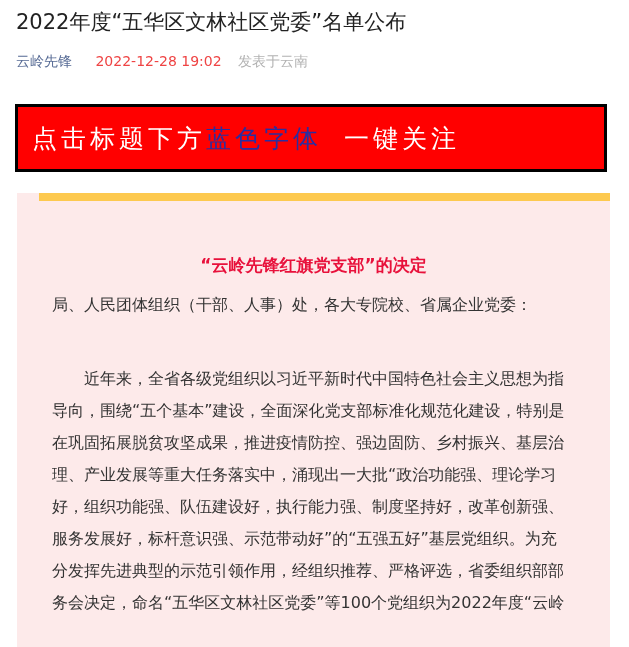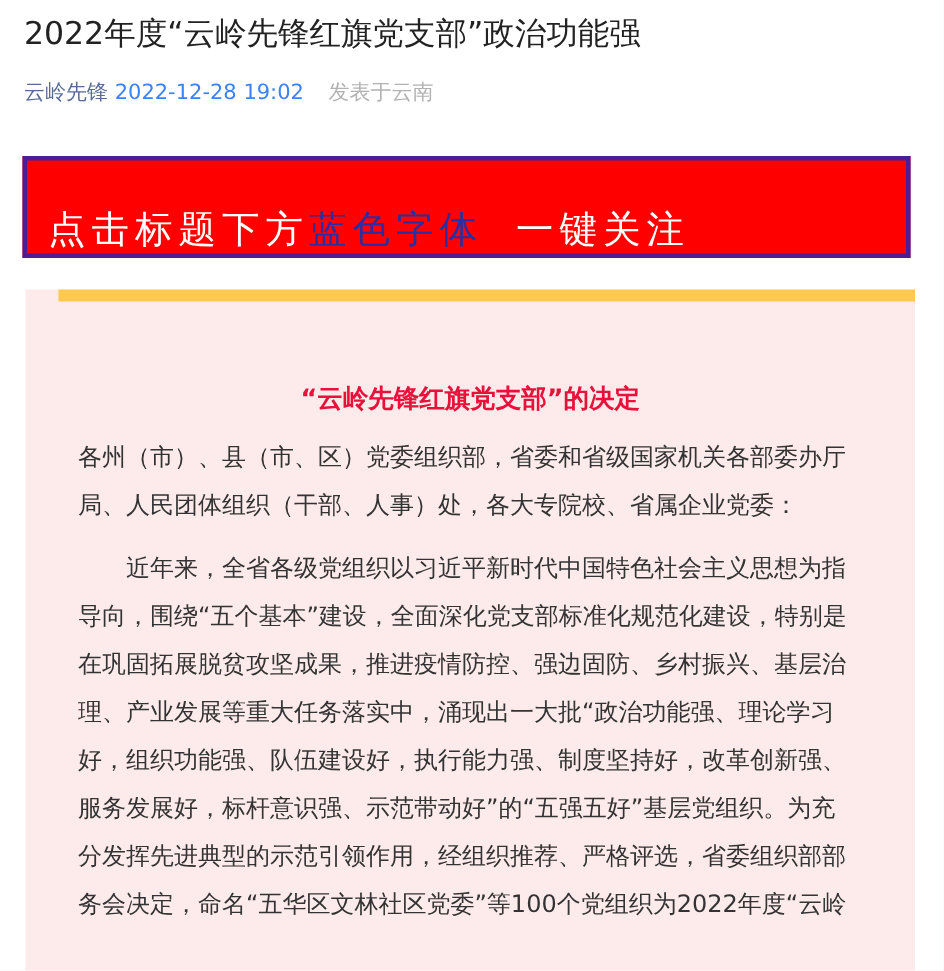--- a/index.html
+++ b/index.html
@@ -2,25 +2,25 @@
 <html><head>
 <meta charset="utf-8">
 <style>
   html, body { margin:0; padding:0; background:#ffffff; }
   body { width:629px; height:647px; overflow:hidden; position:relative;
          font-family:"DejaVu Sans","Liberation Sans",sans-serif; }
   .title { position:absolute; left:16px; top:8px; font-size:21px; color:#222222;
            letter-spacing:0px; white-space:nowrap; }
   .meta { position:absolute; left:16px; top:53px; font-size:14px; white-space:nowrap; }
   .meta .author { color:#576b95; }
-  .meta .date { color:#3b82f6; margin-right:12px; }
+  .meta .date { color:#ef4444; margin-right:12px;margin-left:19px; }
   .meta .loc { color:#b2b2b2;text-align:right; }
   .banner { position:absolute; left:15px; top:104px; width:592px; height:68px;
-            background:#ff0000; border:3px solid #4c1d95; box-sizing:border-box;
-            display:flex; align-items:flex-end; padding-left:14px; }
+            background:#ff0000; border:3px solid #000000; box-sizing:border-box;
+            display:flex; align-items:center; padding-left:14px; }
   .banner .txt { font-family:"DejaVu Serif","Liberation Serif",serif; font-size:25px;
                  color:#ffffff; letter-spacing:4px; white-space:nowrap; }
   .banner .blue { color:#2a2ea0; }
   .banner .gap { display:inline-block; width:22px; }
   .banner .logo { display:inline-flex; align-items:center; margin-left:6px; }
   .banner .logo-mark { width:26px; height:26px; position:relative; margin-right:4px; }
   .banner .logo-text { font-family:"DejaVu Serif","Liberation Serif",serif; font-style:italic;
                        font-size:25px; color:#ffffff; letter-spacing:2px; }
   .panel { position:absolute; left:17px; top:193px; width:593px; height:460px;
            background:#fdeaea; }
@@ -33,21 +33,21 @@
   .para { position:absolute; left:35px; width:530px; font-size:16px; color:#333333;
           line-height:32px; }
   .p1 { top:96px; }
   .p2 { top:170px; }
   .line { display:block; white-space:nowrap; }
   .indent { padding-left:32px; }
 </style>
 </head>
 <body>
 
-<div class="title">2022年度“云岭先锋红旗党支部”政治功能强</div>
+<div class="title">2022年度“五华区文林社区党委”名单公布</div>
 
 <div class="meta">
   <span class="author">云岭先锋</span>
   <span class="date">2022-12-28 19:02</span>
   <span class="loc">发表于云南</span>
 </div>
 
 <div class="banner">
   <span class="txt">
     <span>点击标题下方</span><span class="blue">蓝色字体</span><span class="gap"></span><span>一键关注</span>
@@ -56,21 +56,20 @@
 
 <div class="panel">
   <div class="panel-bar"></div>
   <svg class="corner" width="40" height="50" viewBox="0 0 40 50" style="position:absolute;left:0;top:-6px;">
     <polygon points="0,0 24,0 0,50" fill="#ff0000"></polygon>
     <polygon points="18,0 30,0 24,8 22,8" fill="#d60000"></polygon>
   </svg>
   <div class="heading h2">“云岭先锋红旗党支部”的决定</div>
 
   <div class="para p1">
-    <span class="line">各州（市）、县（市、区）党委组织部，省委和省级国家机关各部委办厅</span>
     <span class="line">局、人民团体组织（干部、人事）处，各大专院校、省属企业党委：</span>
   </div>
 
   <div class="para p2">
     <span class="line indent">近年来，全省各级党组织以习近平新时代中国特色社会主义思想为指</span>
     <span class="line">导向，围绕“五个基本”建设，全面深化党支部标准化规范化建设，特别是</span>
     <span class="line">在巩固拓展脱贫攻坚成果，推进疫情防控、强边固防、乡村振兴、基层治</span>
     <span class="line">理、产业发展等重大任务落实中，涌现出一大批“政治功能强、理论学习</span>
     <span class="line">好，组织功能强、队伍建设好，执行能力强、制度坚持好，改革创新强、</span>
     <span class="line">服务发展好，标杆意识强、示范带动好”的“五强五好”基层党组织。为充</span>

